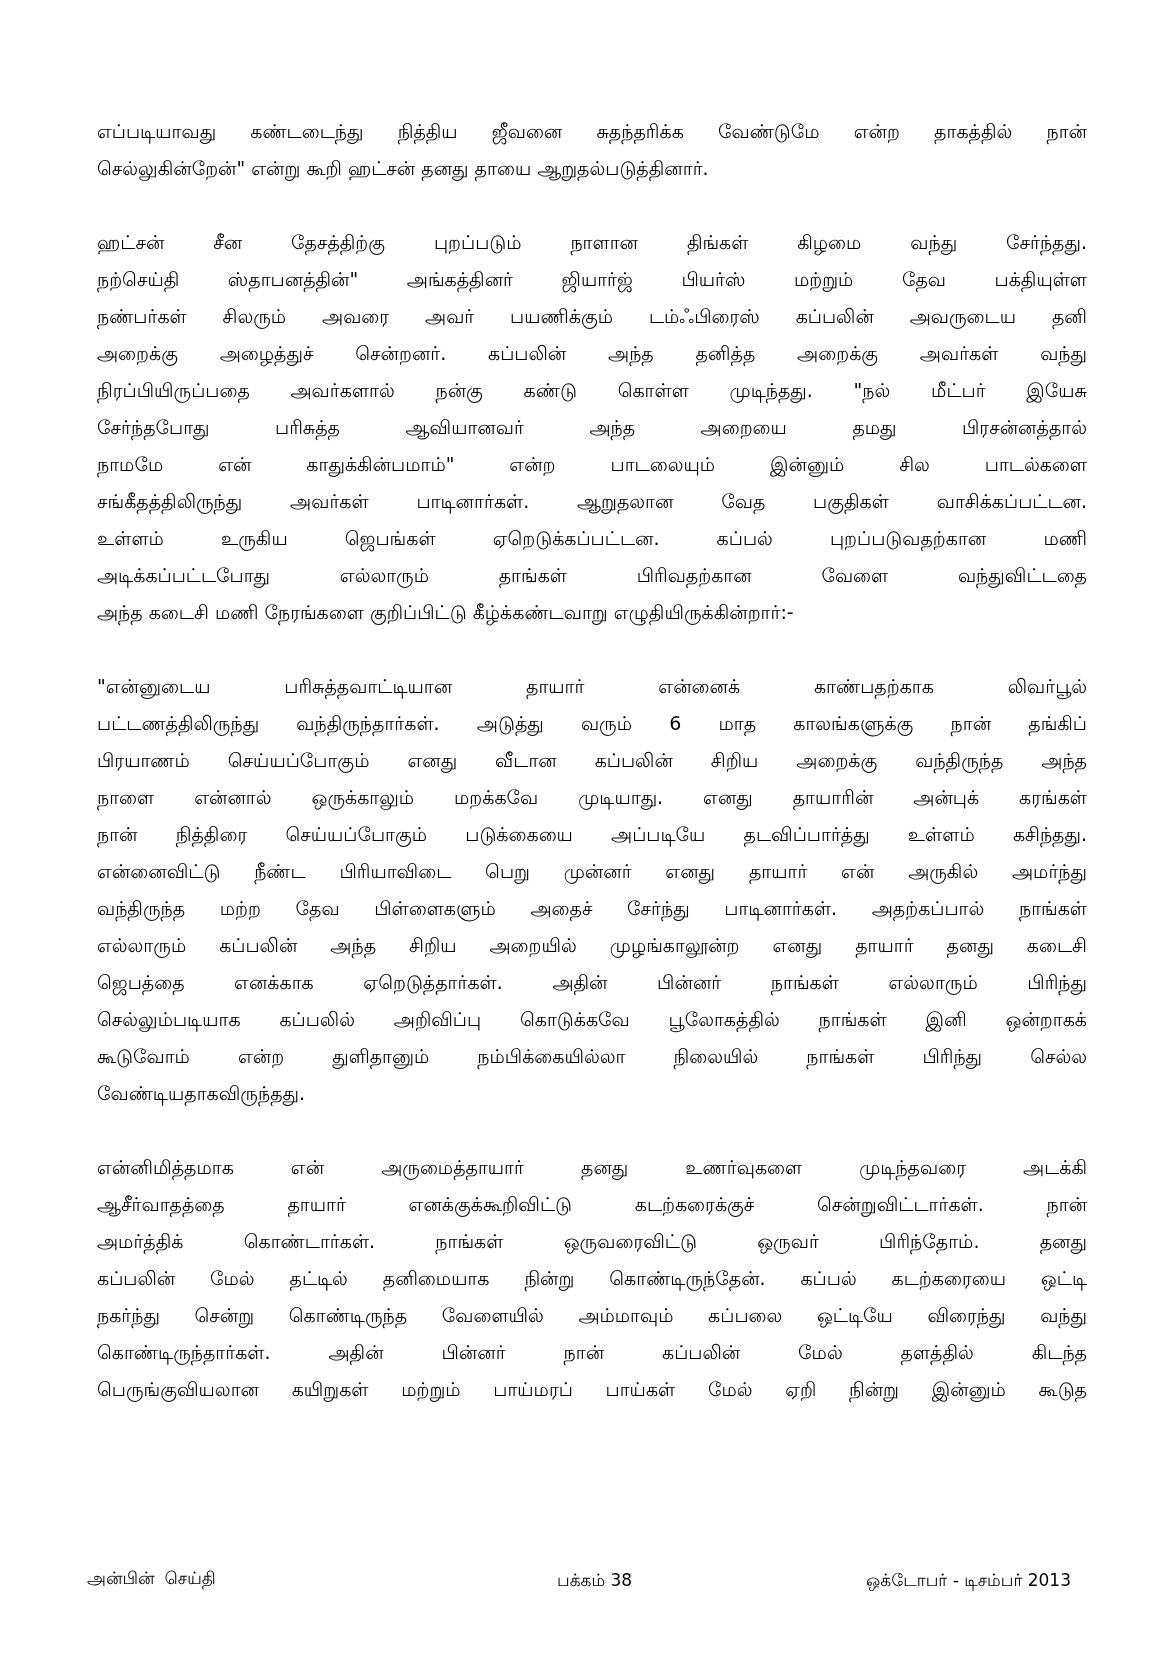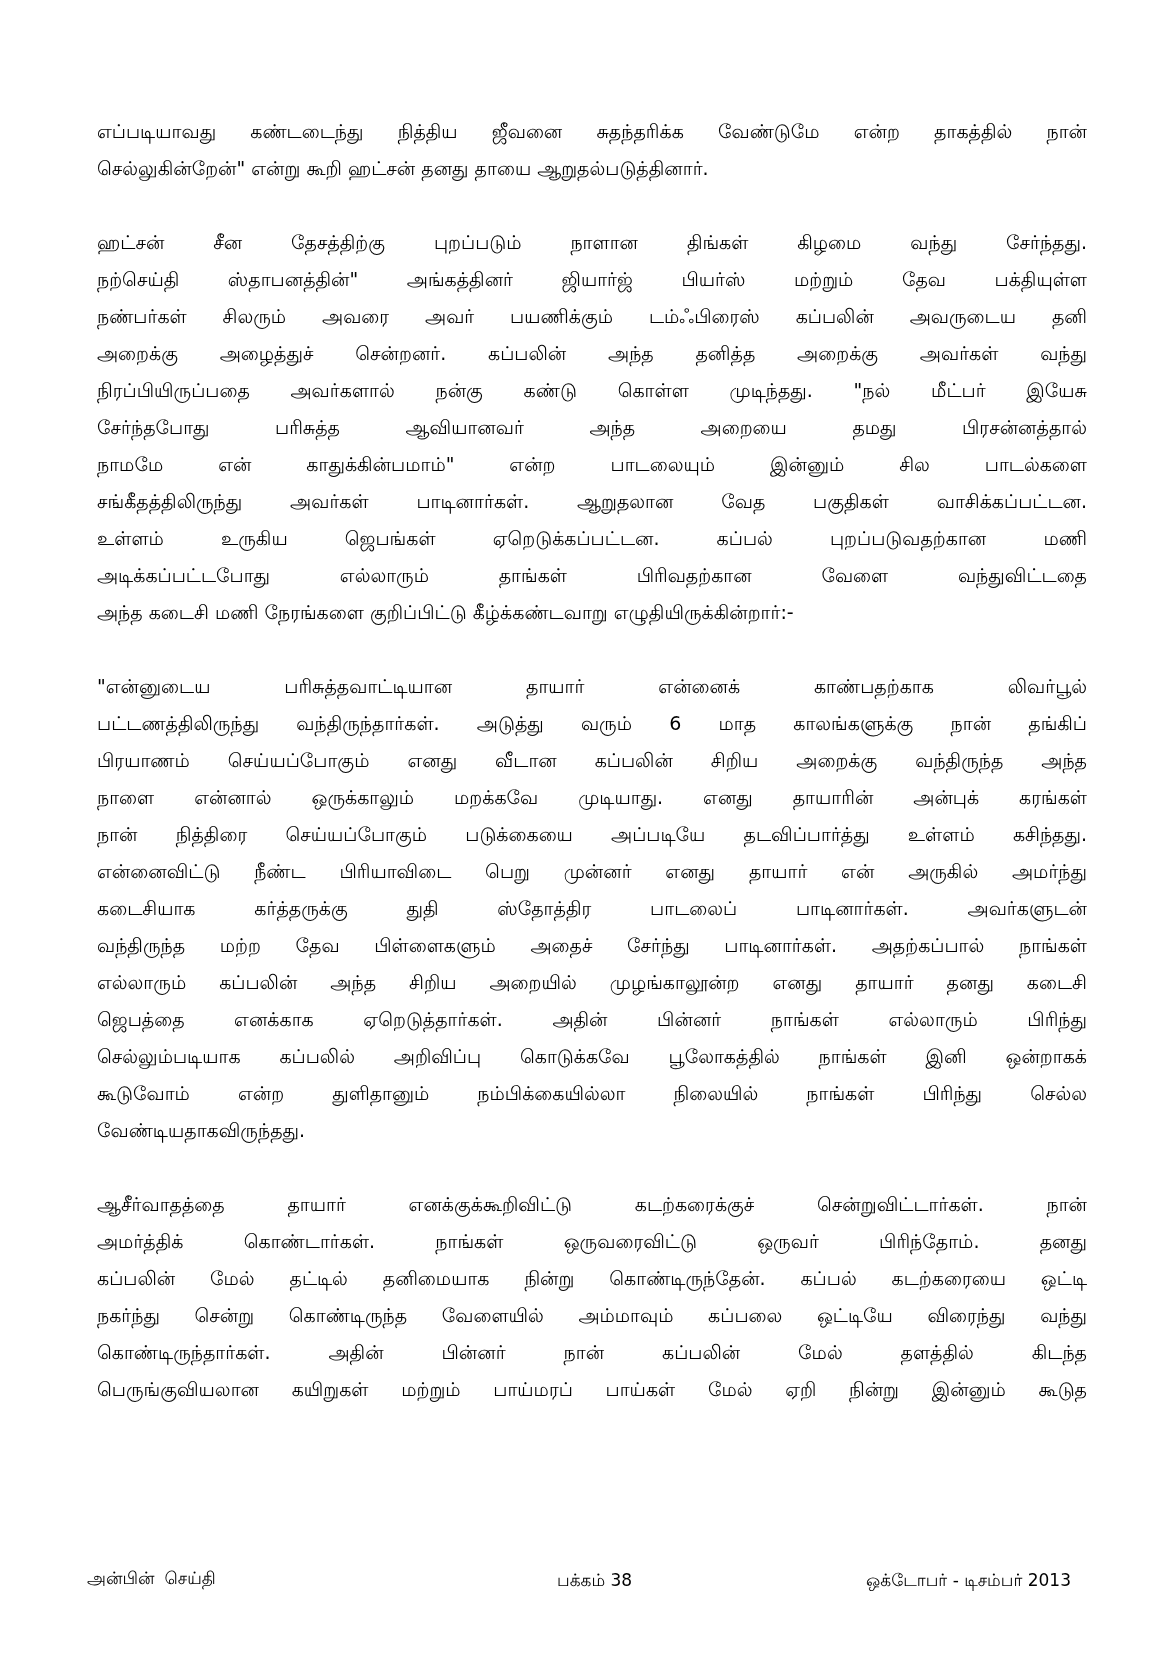--- a/index.html
+++ b/index.html
@@ -40,30 +40,30 @@
     <span class="line last">அந்த கடைசி மணி நேரங்களை குறிப்பிட்டு கீழ்க்கண்டவாறு எழுதியிருக்கின்றார்:-</span>
   </div>
 
   <div class="para">
     <span class="line">"என்னுடைய பரிசுத்தவாட்டியான தாயார் என்னைக் காண்பதற்காக லிவர்பூல்</span>
     <span class="line">பட்டணத்திலிருந்து வந்திருந்தார்கள். அடுத்து வரும் 6 மாத காலங்களுக்கு நான் தங்கிப்</span>
     <span class="line">பிரயாணம் செய்யப்போகும் எனது வீடான கப்பலின் சிறிய அறைக்கு வந்திருந்த அந்த</span>
     <span class="line">நாளை என்னால் ஒருக்காலும் மறக்கவே முடியாது. எனது தாயாரின் அன்புக் கரங்கள்</span>
     <span class="line">நான் நித்திரை செய்யப்போகும் படுக்கையை அப்படியே தடவிப்பார்த்து உள்ளம் கசிந்தது.</span>
     <span class="line">என்னைவிட்டு நீண்ட பிரியாவிடை பெறு முன்னர் எனது தாயார் என் அருகில் அமர்ந்து</span>
-    <span class="line">கடைசியாக கர்த்தருக்கு துதி ஸ்தோத்திர பாடலைப் பாடினார்கள். அவர்களுடன்</span>
     <span class="line">வந்திருந்த மற்ற தேவ பிள்ளைகளும் அதைச் சேர்ந்து பாடினார்கள். அதற்கப்பால் நாங்கள்</span>
     <span class="line">எல்லாரும் கப்பலின் அந்த சிறிய அறையில் முழங்காலூன்ற எனது தாயார் தனது கடைசி</span>
     <span class="line">ஜெபத்தை எனக்காக ஏறெடுத்தார்கள். அதின் பின்னர் நாங்கள் எல்லாரும் பிரிந்து</span>
     <span class="line">செல்லும்படியாக கப்பலில் அறிவிப்பு கொடுக்கவே பூலோகத்தில் நாங்கள் இனி ஒன்றாகக்</span>
     <span class="line">கூடுவோம் என்ற துளிதானும் நம்பிக்கையில்லா நிலையில் நாங்கள் பிரிந்து செல்ல</span>
     <span class="line last">வேண்டியதாகவிருந்தது.</span>
   </div>
 
   <div class="para">
+    <span class="line">என்னிமித்தமாக என் அருமைத்தாயார் தனது உணர்வுகளை முடிந்தவரை அடக்கி</span>
     <span class="line">ஆசீர்வாதத்தை தாயார் எனக்குக்கூறிவிட்டு கடற்கரைக்குச் சென்றுவிட்டார்கள். நான்</span>
     <span class="line">அமர்த்திக் கொண்டார்கள். நாங்கள் ஒருவரைவிட்டு ஒருவர் பிரிந்தோம். தனது</span>
     <span class="line">கப்பலின் மேல் தட்டில் தனிமையாக நின்று கொண்டிருந்தேன். கப்பல் கடற்கரையை ஒட்டி</span>
     <span class="line">நகர்ந்து சென்று கொண்டிருந்த வேளையில் அம்மாவும் கப்பலை ஒட்டியே விரைந்து வந்து</span>
     <span class="line">கொண்டிருந்தார்கள். அதின் பின்னர் நான் கப்பலின் மேல் தளத்தில் கிடந்த</span>
     <span class="line">பெருங்குவியலான கயிறுகள் மற்றும் பாய்மரப் பாய்கள் மேல் ஏறி நின்று இன்னும் கூடுத</span>
   </div>
 </div>
 
 <div class="footer">

